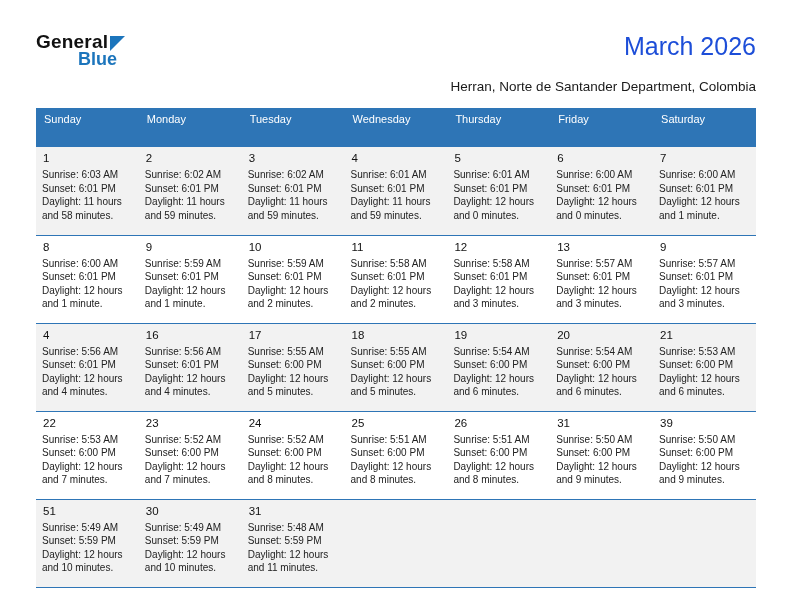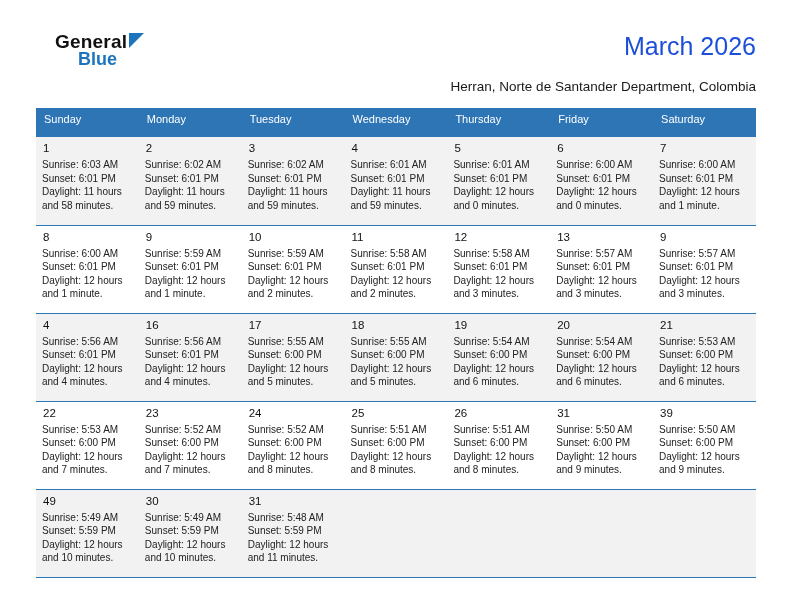--- a/index.html
+++ b/index.html
@@ -17,21 +17,21 @@
     overflow: hidden;
   }
   .page { position: relative; width: 792px; height: 612px; background: #fff; }
 
   
   .top-bar {
     display: flex; justify-content: space-between; align-items: flex-start;
     padding: 32px 36px 0 36px;
   }
   .logo { position: relative; line-height: 1; }
-  .logo-row1 { display: flex; align-items: flex-start; margin-left: 19px; }
+  .logo-row1 { display: flex; align-items: flex-end; }
   .logo-general {
     font-size: 19px; font-weight: bold; color: #111; letter-spacing: 0.2px;
   }
   .logo-triangle {
     display: inline-block; width: 0; height: 0; margin-left: 2px; margin-top: 1px;
     border-top: 15px solid var(--logo-blue);
     border-right: 15px solid transparent;
   }
   .logo-blue {
     font-size: 18px; font-weight: bold; color: var(--logo-blue);
@@ -44,21 +44,21 @@
   
   .calendar-wrap { padding: 14px 36px 0 36px; }
   table.calendar {
     width: 720px; border-collapse: collapse; table-layout: fixed;
   }
   .calendar thead th {
     background: var(--header-bg);
     color: #ffffff;
     font-size: 11px; font-weight: normal;
     text-align: left;
-    padding: 5px 0 12px 8px;
+    padding: 5px 0 22px 8px;
     height: 22px;
   }
   .calendar tbody tr { height: 88px; }
   .calendar tbody tr.alt { background: var(--row-alt-bg); }
   .calendar tbody tr { border-top: 1px solid var(--separator); }
   .calendar tbody tr:first-child { border-top: none; }
   .calendar tbody tr:last-child { border-bottom: 1px solid var(--separator); }
   .calendar td {
     vertical-align: top;
     padding: 4px 4px 6px 6px;
@@ -298,21 +298,21 @@
             <td>
               <div class="day-num">39</div>
               <div class="day-line">Sunrise: 5:50 AM</div>
               <div class="day-line">Sunset: 6:00 PM</div>
               <div class="day-line">Daylight: 12 hours</div>
               <div class="day-line">and 9 minutes.</div>
             </td>
           </tr>
           <tr class="week-row alt">
             <td>
-              <div class="day-num">49</div>
+              <div class="day-num">51</div>
               <div class="day-line">Sunrise: 5:49 AM</div>
               <div class="day-line">Sunset: 5:59 PM</div>
               <div class="day-line">Daylight: 12 hours</div>
               <div class="day-line">and 10 minutes.</div>
             </td>
             <td>
               <div class="day-num">30</div>
               <div class="day-line">Sunrise: 5:49 AM</div>
               <div class="day-line">Sunset: 5:59 PM</div>
               <div class="day-line">Daylight: 12 hours</div>

